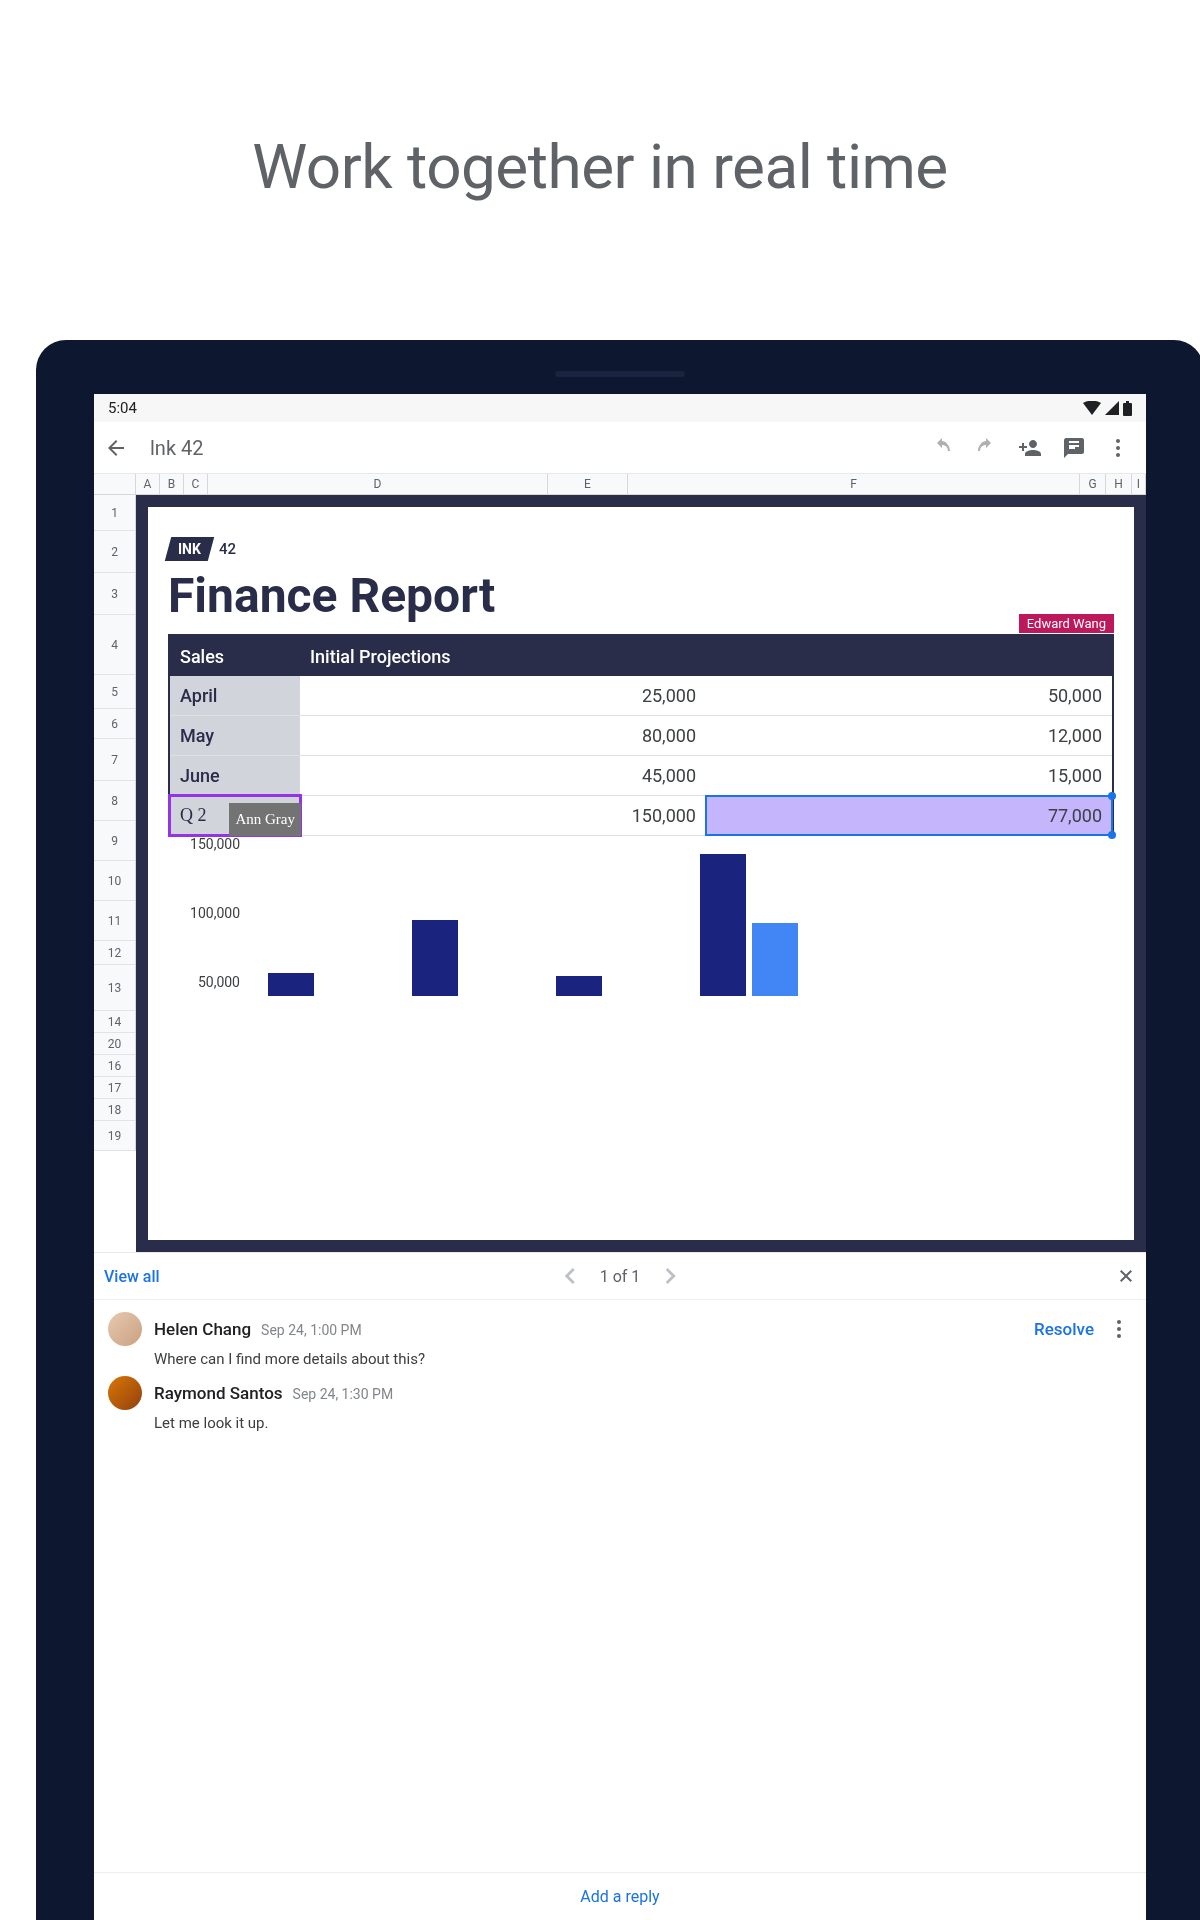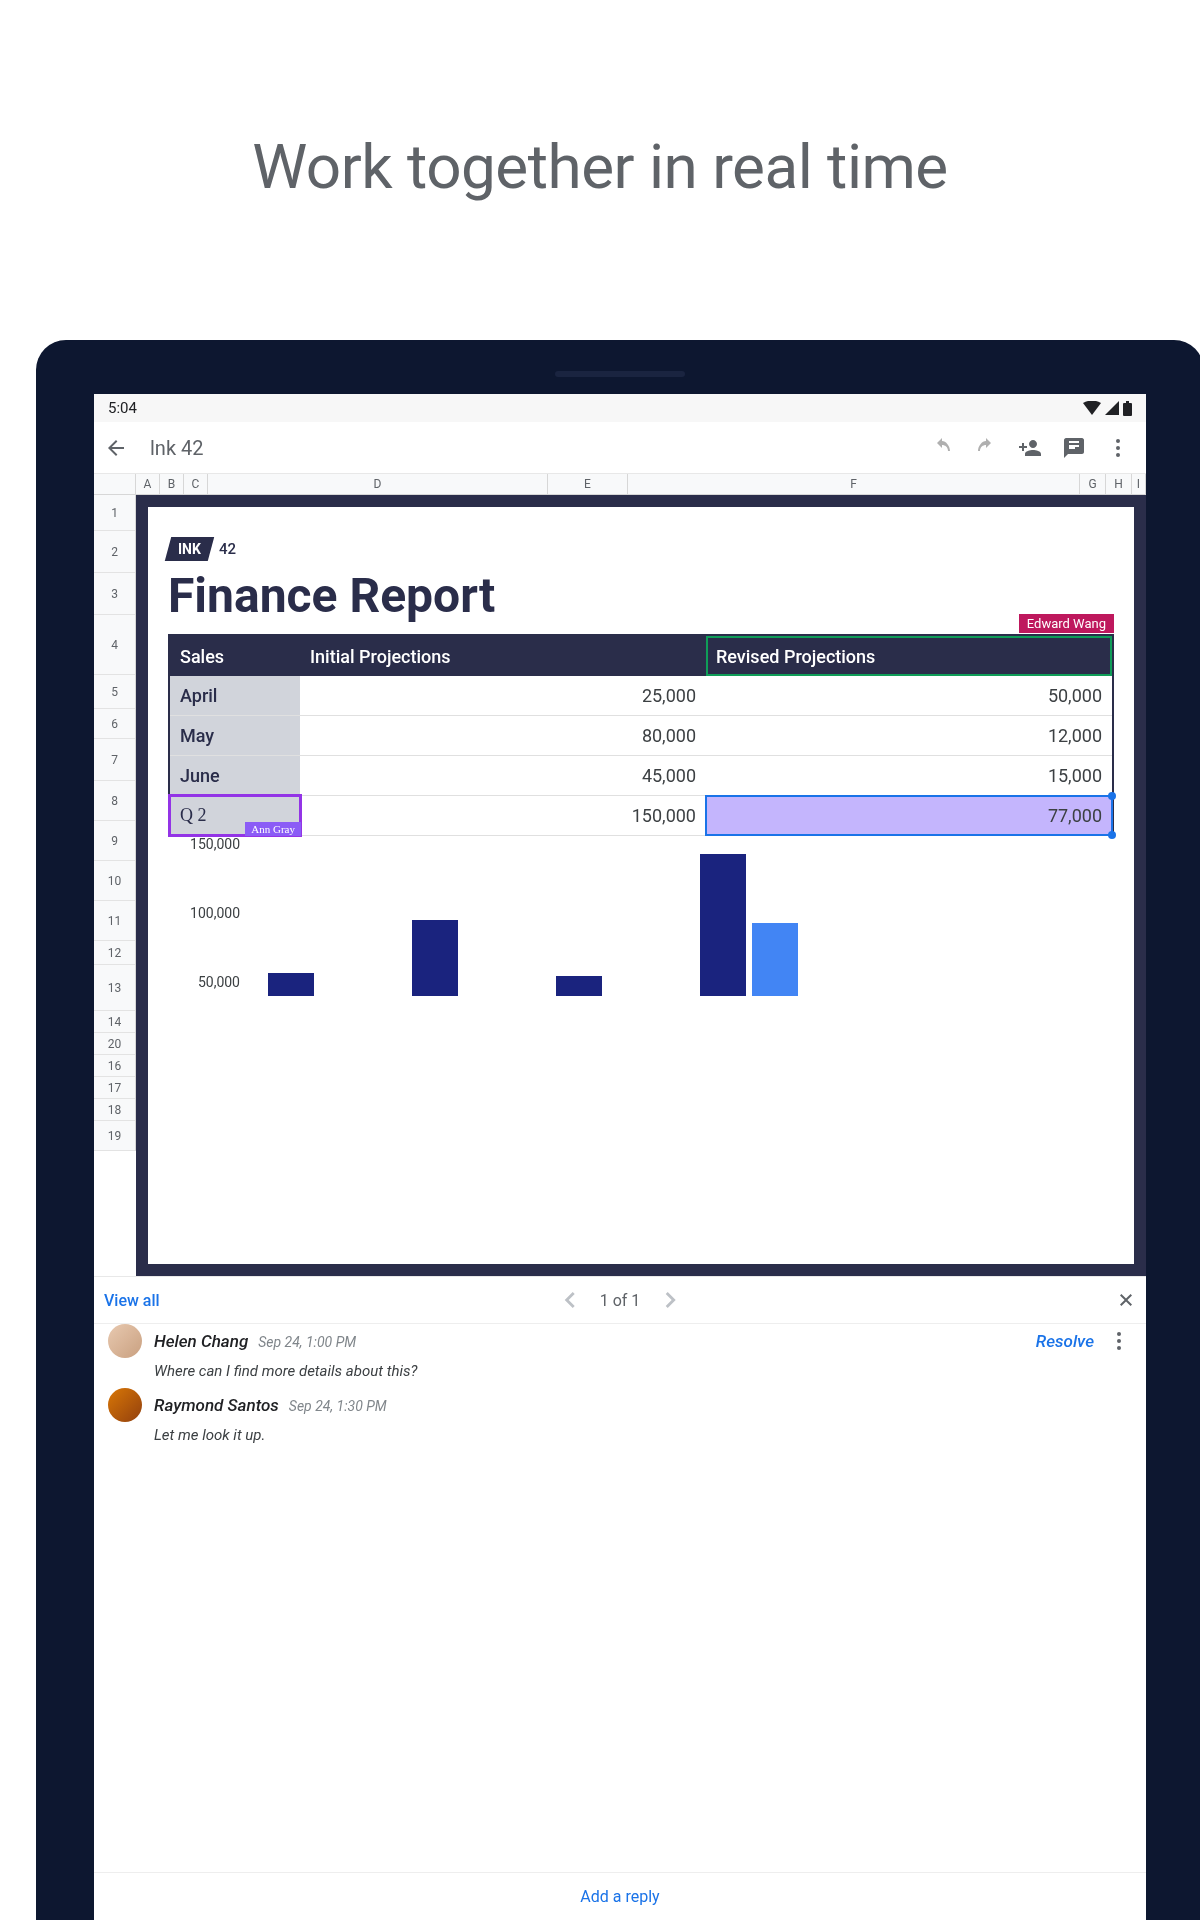--- a/index.html
+++ b/index.html
@@ -151,21 +151,21 @@
   .c0 { width: 130px; }
   .c1 { flex: 1; justify-content: flex-end; }
   .c2 { flex: 1; justify-content: flex-end; }
   .td-row { border-bottom: 1px solid #e0e0e0; }
   .td-label { background: #d1d4db; color:#2a2d4a; font-weight:500;}
   .td-val { color:#3c4043;}
   .collab-green-border { outline: 2px solid #0f9d58; outline-offset: -2px; }
   .collab-purple-border { outline: 3px solid #9334e6; outline-offset: -1px; position: relative; font-family: Liberation Serif, serif; }
   .collab-purple-tag {
     position:absolute; bottom:-1px; right:-1px;
-    background:#8b5cf6; color:#fff; font-size:11px; padding: 1px 6px;
+    background:#737373; color:#fff; font-size:15px; padding: 8px 6px;
   }
   .selected-cell {
     background: #c4b5fd;
     outline: 2px solid #1a73e8;
     outline-offset: -1px;
     position: relative;
   }
   .selected-cell::before {
     content:""; position:absolute; top:-4px; right:-4px;
     width:8px; height:8px; background:#1a73e8; border-radius:50%;
@@ -192,21 +192,21 @@
   }
   .comment-nav {
     display:flex; align-items:center; height:46px;
     position:relative;
     padding: 0 10px;
   }
   .viewall { color:#1a73e8; font-size:16px; font-weight:500;}
   .pager { position:absolute; left:50%; transform:translateX(-50%); display:flex; align-items:center; gap:20px; color:#5f6368; font-size:16px;}
   .pager .chev { color:#bdc1c6; padding:4px; cursor:pointer;}
   .closex { margin-left:auto; color:#5f6368; cursor:pointer; font-size:22px;}
-  .thread { padding: 0 14px; border-top:1px solid #eee;font-style:italic;}
+  .thread { padding: 12px 14px; border-top:1px solid #eee;}
   .thread-head { display:flex; align-items:center; gap:12px;}
   .avatar { width:34px; height:34px; border-radius:50%; flex-shrink:0;}
   .avatar.a1 { background: linear-gradient(135deg,#e8c9b0,#c9a080);}
   .avatar.a2 { background: linear-gradient(135deg,#d97706,#92400e);}
   .author-line { display:flex; align-items:baseline; gap:10px; flex:1;}
   .author { font-size:17px; font-weight:500; color:#202124;}
   .ts { font-size:14px; color:#80868b;}
   .resolve { color:#1a73e8; font-size:17px; font-weight:500; cursor:pointer;}
   .kebab { color:#5f6368; cursor:pointer; padding:0 4px;}
   .msg { font-size:15px; color:#3c4043; margin-left:46px; margin-top:4px; margin-bottom:8px;}
@@ -318,21 +318,20 @@
             <div class="logo-badge"><span>INK</span></div>
             <span class="logo-num">42</span>
           </div>
           <h2 class="doc-title">Finance Report</h2>
 
           <div class="table">
             <div class="collab-tag green">Edward Wang</div>
             <div class="trow">
               <div class="tcell th c0">Sales</div>
               <div class="tcell th c1" style="justify-content:flex-start">Initial Projections</div>
-              <div class="tcell th c2 collab-green-border" style="justify-content:flex-start">Revised Projections</div>
             </div>
             <div class="trow td-row">
               <div class="tcell td-label c0">April</div>
               <div class="tcell td-val c1">25,000</div>
               <div class="tcell td-val c2">50,000</div>
             </div>
             <div class="trow td-row">
               <div class="tcell td-label c0">May</div>
               <div class="tcell td-val c1">80,000</div>
               <div class="tcell td-val c2">12,000</div>

